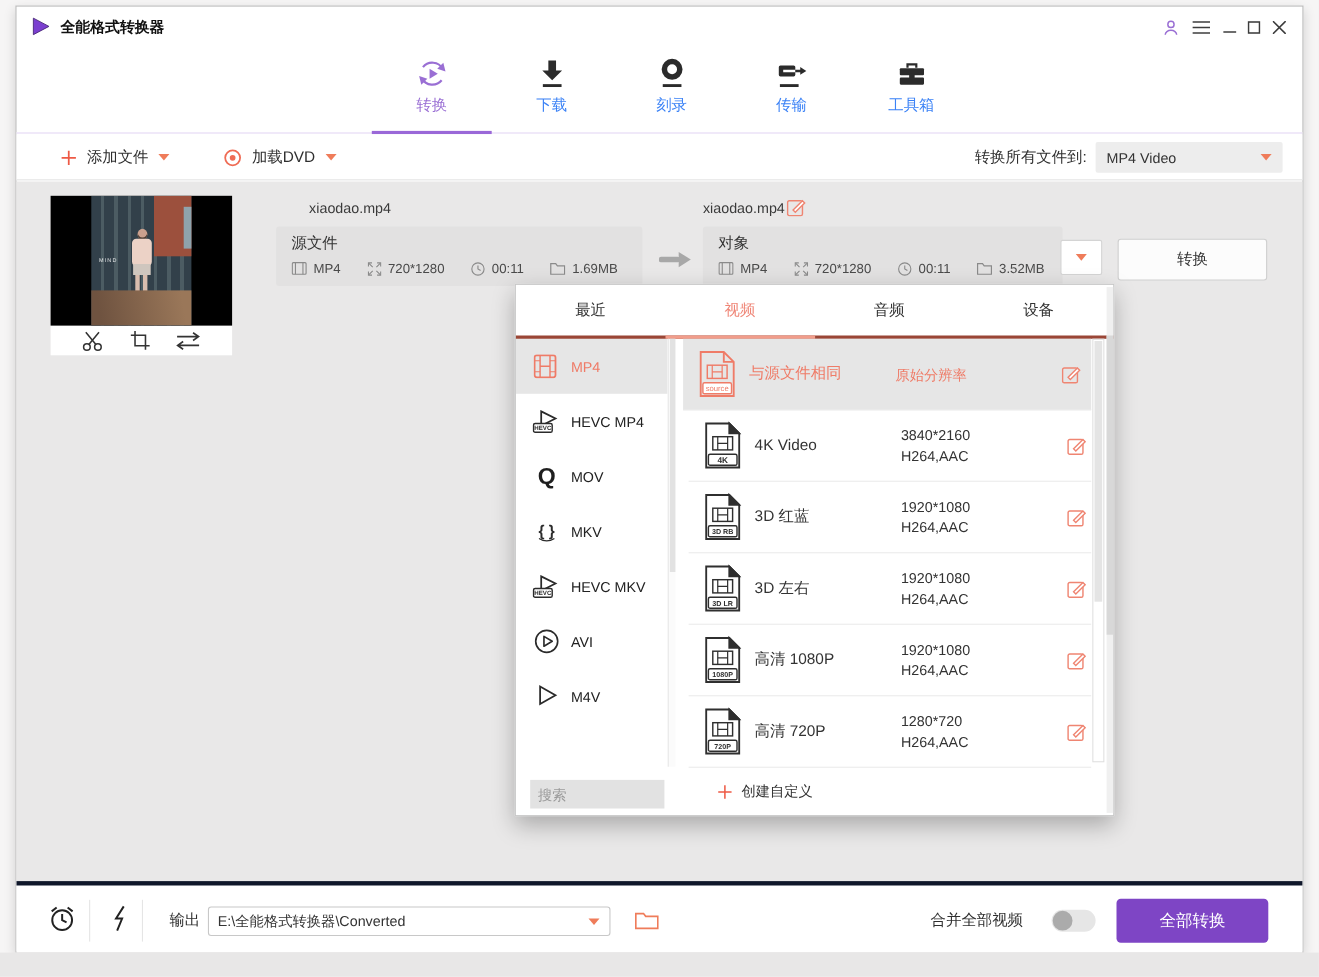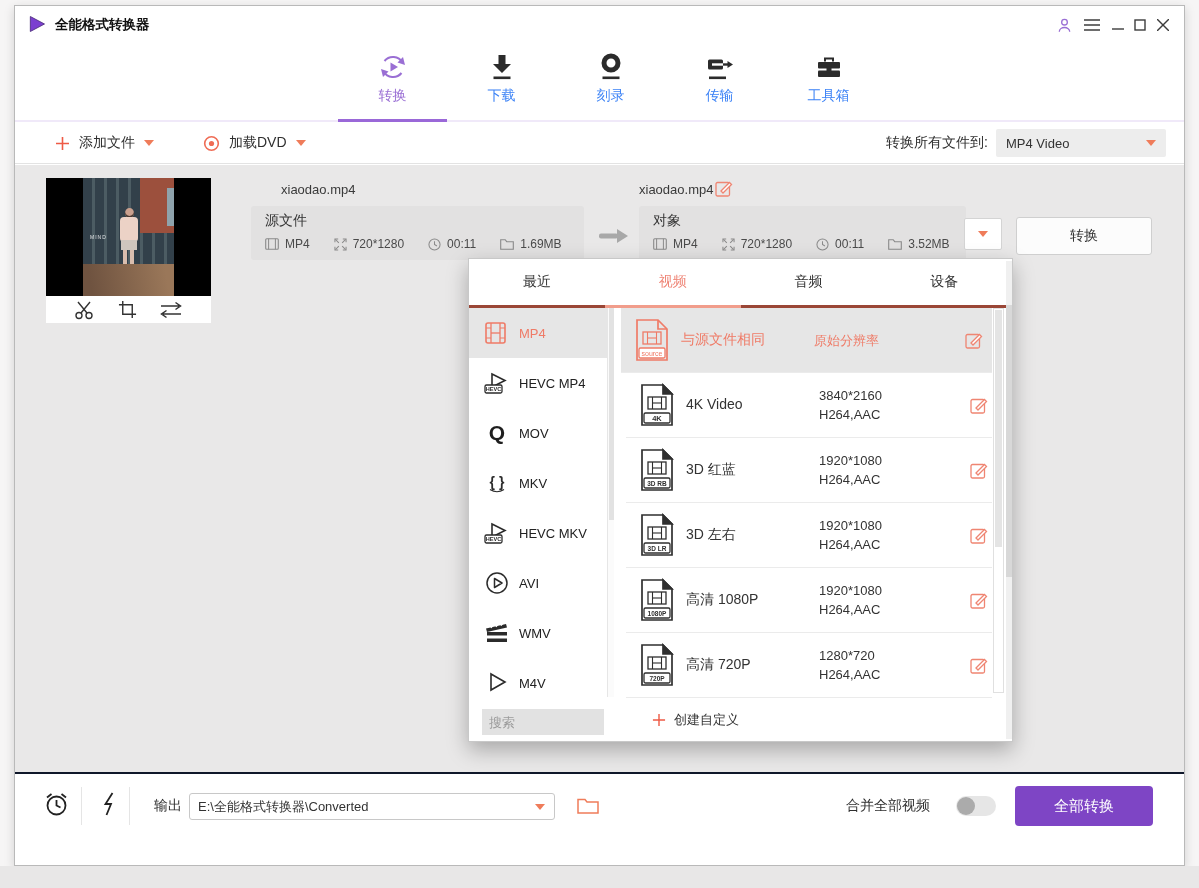--- a/index.html
+++ b/index.html
@@ -87,21 +87,21 @@
   .preset-edit{position:absolute;left:344px;top:23px;}
   .ps-scroll{position:absolute;left:524px;top:49px;width:11px;height:385px;background:#fff;border:1px solid #e0e0e0;box-sizing:border-box;}
   .ps-scroll .thumb-s{position:absolute;left:1px;top:1px;width:7px;height:237px;background:#e4e4e4;}
   .pp-scroll{position:absolute;left:537px;top:2px;width:6px;height:478px;background:#f0f0f0;}
   .pp-scroll .thumb-s{position:absolute;left:0;top:44px;width:6px;height:272px;background:#d8d8d8;}
   .pp-search{position:absolute;left:13px;top:450px;width:122px;height:26px;background:#e2e2e2;border:none;outline:none;font-size:13px;color:#555;padding:0 7px;box-sizing:border-box;}
   .pp-search::placeholder{color:#9a9a9a;}
   .create-custom{position:absolute;left:183px;top:452px;display:flex;align-items:center;gap:8px;cursor:pointer;}
   .create-custom .cc-label{font-size:13px;color:#333;}
   
-  .bottombar{position:absolute;left:0;top:766px;width:100%;height:65px;background:#fff;border-top:2px solid #0f172a;box-sizing:border-box;}
+  .bottombar{position:absolute;left:0;top:795px;width:100%;height:65px;background:#fff;border-top:4px solid #0f172a;box-sizing:border-box;}
   .bb-div{position:absolute;top:13px;width:1px;height:38px;background:#e5e5e5;}
   .out-label{position:absolute;left:139px;top:23px;font-size:14px;color:#2f2f2f;}
   .out-input-wrap{position:absolute;left:174px;top:19px;width:366px;height:27px;border:1px solid #c8c8c8;border-radius:3px;background:#fff;box-sizing:border-box;}
   .out-input{position:absolute;left:0;top:0;width:100%;height:100%;border:none;outline:none;font-size:13px;color:#333;padding:0 26px 0 8px;box-sizing:border-box;background:transparent;}
   .out-input-wrap .caret{position:absolute;right:9px;top:10px;}
   .merge-label{position:absolute;left:831px;top:23px;font-size:14px;color:#2f2f2f;}
   .toggle{position:absolute;left:941px;top:22px;width:40px;height:20px;border-radius:10px;background:#e6e6e6;cursor:pointer;}
   .toggle .knob{position:absolute;left:1px;top:1px;width:18px;height:18px;border-radius:50%;background:#ababab;}
   .convert-all{position:absolute;left:1000px;top:12px;width:138px;height:40px;background:#7e45c5;border-radius:4px;color:#fff;font-size:15px;display:flex;align-items:center;justify-content:center;cursor:pointer;}
   svg{display:block;}
@@ -415,33 +415,20 @@
           <span class="fmt-icon">
             <svg width="24" height="24" viewBox="0 0 24 24" fill="none" stroke="#2b2b2b" stroke-width="1.5">
                   <circle cx="12" cy="12" r="10"></circle>
                   <path d="M9.5 7.5 L17 12 L9.5 16.5 Z" stroke-linejoin="round"></path>
                 </svg>
           </span>
           <span class="fmt-label">AVI</span>
         </div>
         <div class="fmt-item">
           <span class="fmt-icon">
-            <svg width="26" height="24" viewBox="0 0 26 24">
-                  <polygon points="2,7.5 22,3 23,6.5 3,11" fill="#2b2b2b"></polygon>
-                  <line x1="7" y1="7" x2="9" y2="4" stroke="#fff" stroke-width="1.3"></line>
-                  <line x1="12" y1="5.8" x2="14" y2="2.9" stroke="#fff" stroke-width="1.3"></line>
-                  <line x1="17" y1="4.7" x2="19" y2="1.8" stroke="#fff" stroke-width="1.3"></line>
-                  <rect x="3" y="11" width="20" height="10" fill="#2b2b2b"></rect>
-                  <rect x="3" y="14.5" width="20" height="3" fill="#fff"></rect>
-                </svg>
-          </span>
-          <span class="fmt-label">WMV</span>
-        </div>
-        <div class="fmt-item">
-          <span class="fmt-icon">
             <svg width="24" height="22" viewBox="0 0 24 22">
                   <path d="M6 2 L20 10 L6 18 Z" fill="none" stroke="#2b2b2b" stroke-width="1.6"></path>
                 </svg>
           </span>
           <span class="fmt-label">M4V</span>
         </div>
       </div>
       <div class="fmt-scroll">
             <span class="thumb-s"></span>
           </div>

